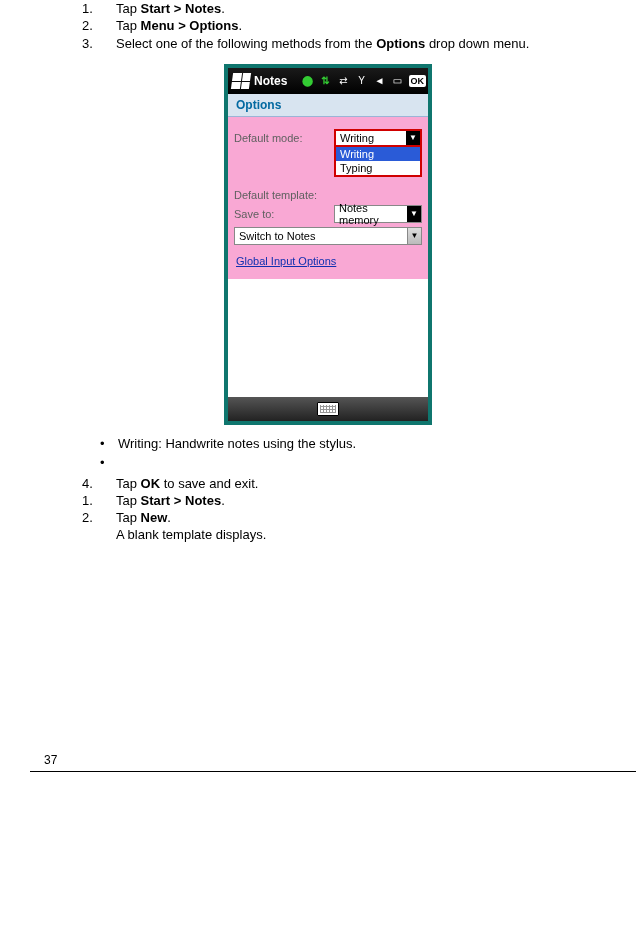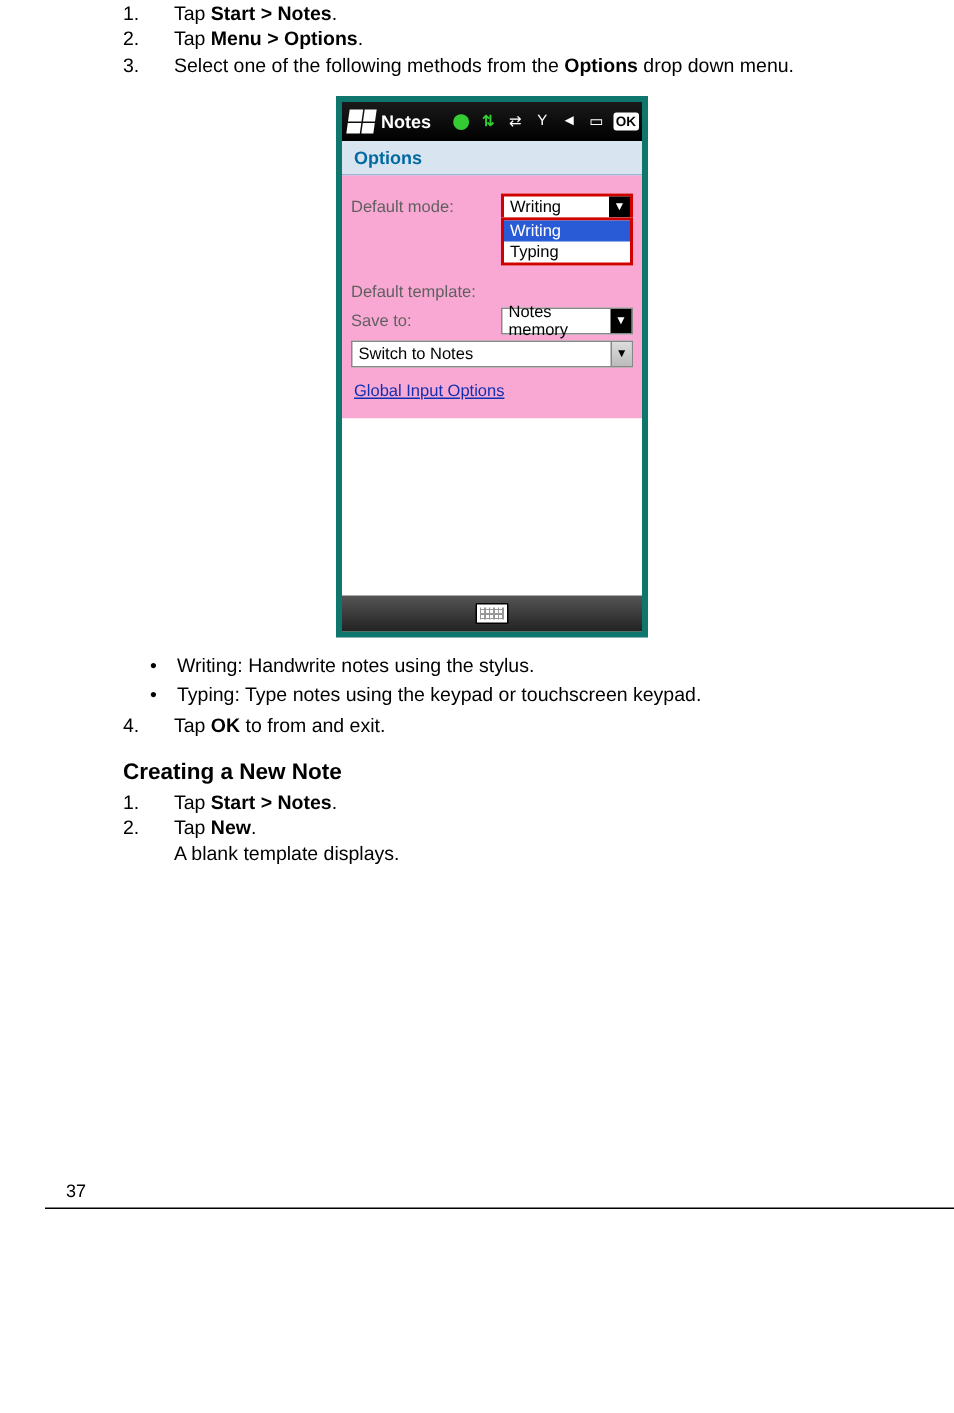--- a/index.html
+++ b/index.html
@@ -309,34 +309,32 @@
     </div>
   </div>
 
   <div class="ul">
     <div class="ul-item">
       <span class="bullet">•</span>
       <span>Writing: Handwrite notes using the stylus.</span>
     </div>
     <div class="ul-item">
       <span class="bullet">•</span>
-      <span>Typing: Type notes using the keypad or touchscreen keypad.</span>
     </div>
   </div>
 
   <div class="ol" style="margin-top:4px;">
     <div class="ol-item">
       <span class="ol-num">4.</span>
       <span class="ol-text">
-        <span>Tap </span><b>OK</b><span> to from and exit.</span>
-      </span>
-    </div>
-  </div>
-
-  <div class="section-heading" style="margin-top:14px;">Creating a New Note</div>
+        <span>Tap </span><b>OK</b><span> to save and exit.</span>
+      </span>
+    </div>
+  </div>
+
 
   <div class="ol">
     <div class="ol-item">
       <span class="ol-num">1.</span>
       <span class="ol-text">
         <span>Tap </span><b>Start &gt; Notes</b><span>.</span>
       </span>
     </div>
     <div class="ol-item">
       <span class="ol-num">2.</span>

